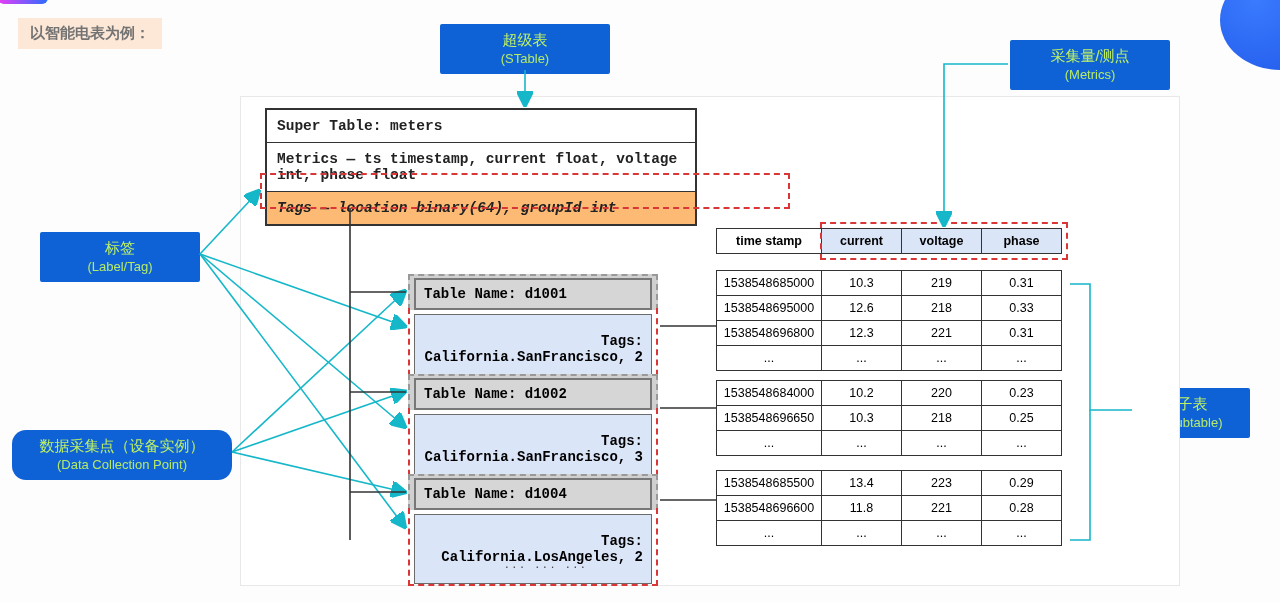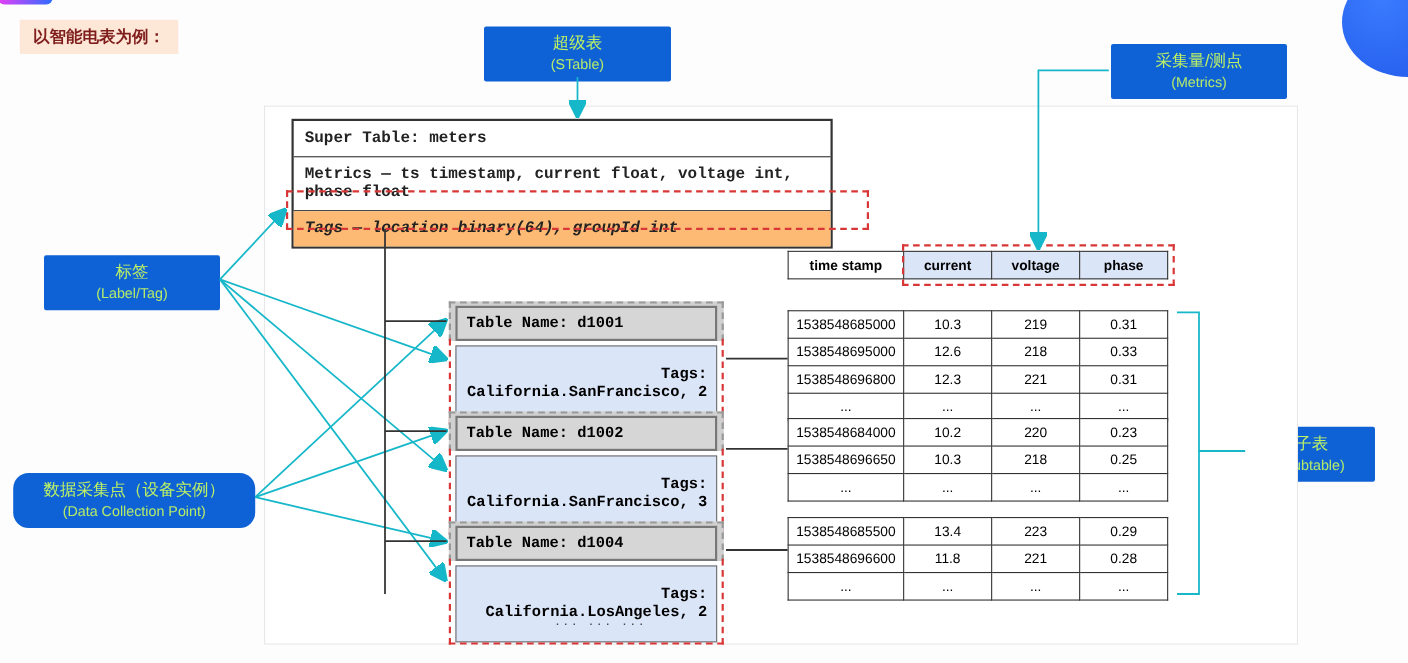--- a/index.html
+++ b/index.html
@@ -30,21 +30,21 @@
     border-radius: 50%;
   }
 
   .title-box {
     position: absolute;
     top: 18px; left: 18px;
     background: #fde7d6;
     padding: 6px 12px;
     font-size: 15px;
     font-weight: 700;
-    color: #7f1d1d;
+    color: #737373;
   }
 
   
   .panel {
     position: absolute;
     left: 240px; top: 96px;
     width: 940px; height: 490px;
     background: #fff;
     border: 1px solid #e8e8e8;
   }
@@ -60,21 +60,21 @@
     line-height: 1.35;
     border-radius: 2px;
     white-space: nowrap;
   }
   .label-box .sub { font-size: 13px; opacity: .95; display: block; }
 
   
   .stable-box {
     position: absolute;
     left: 265px; top: 108px;
-    width: 492px;
+    width: 432px;
     border: 2px solid #333;
     font-family: "Courier New", monospace;
     font-size: 14.5px;
     font-weight: 600;
     color: #222;
     background: #fff;
     filter: blur(0.25px);
   }
   .stable-row {
     padding: 8px 10px;
@@ -242,21 +242,21 @@
       <tr>
     <th class="c-ts">time stamp</th>
     <th class="c-v metric-head">current</th>
     <th class="c-v metric-head">voltage</th>
     <th class="c-v metric-head">phase</th>
   </tr>
 </tbody>
   </table>
 <div class="dashed-red" style="left:820px; top:222px; width:248px; height:38px;"></div>
 
-<table class="dtable" style="left:716px; top:282px;border-radius:13px;">
+<table class="dtable" style="left:716px; top:270px;border-radius:13px;">
   <tbody>
       <tr>
         <td class="c-ts">1538548685000</td>
         <td class="c-v">10.3</td>
         <td class="c-v">219</td>
         <td class="c-v">0.31</td>
       </tr>
   <tr>
         <td class="c-ts">1538548695000</td>
         <td class="c-v">12.6</td>

